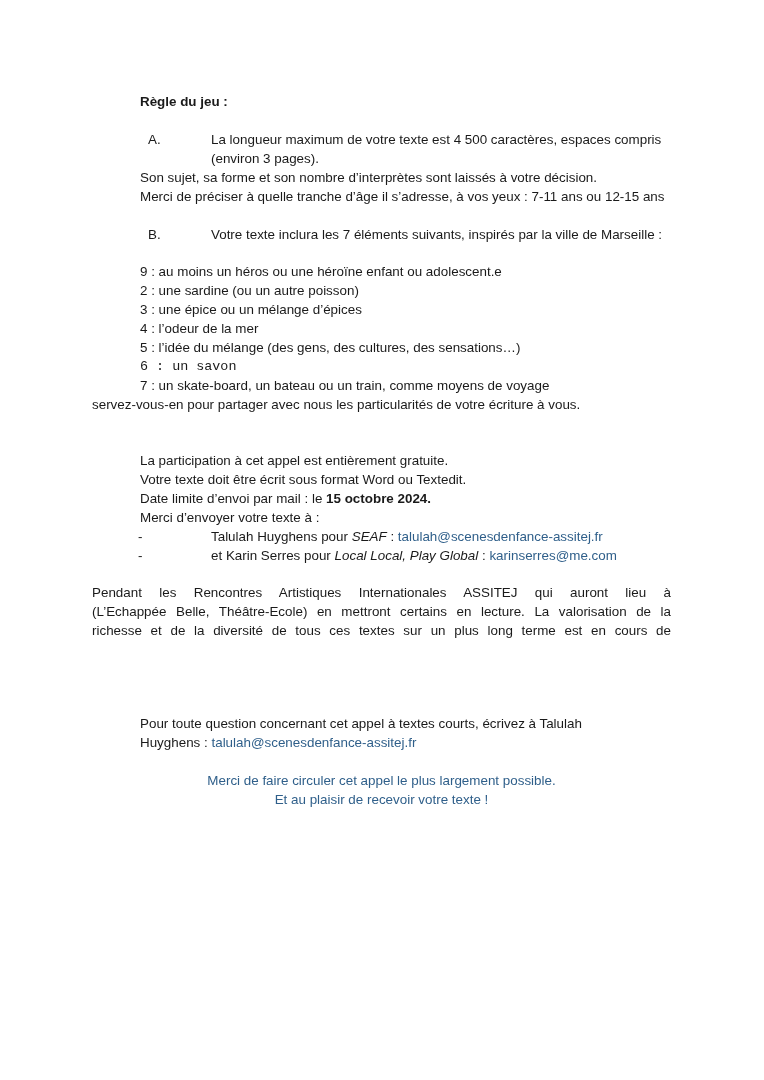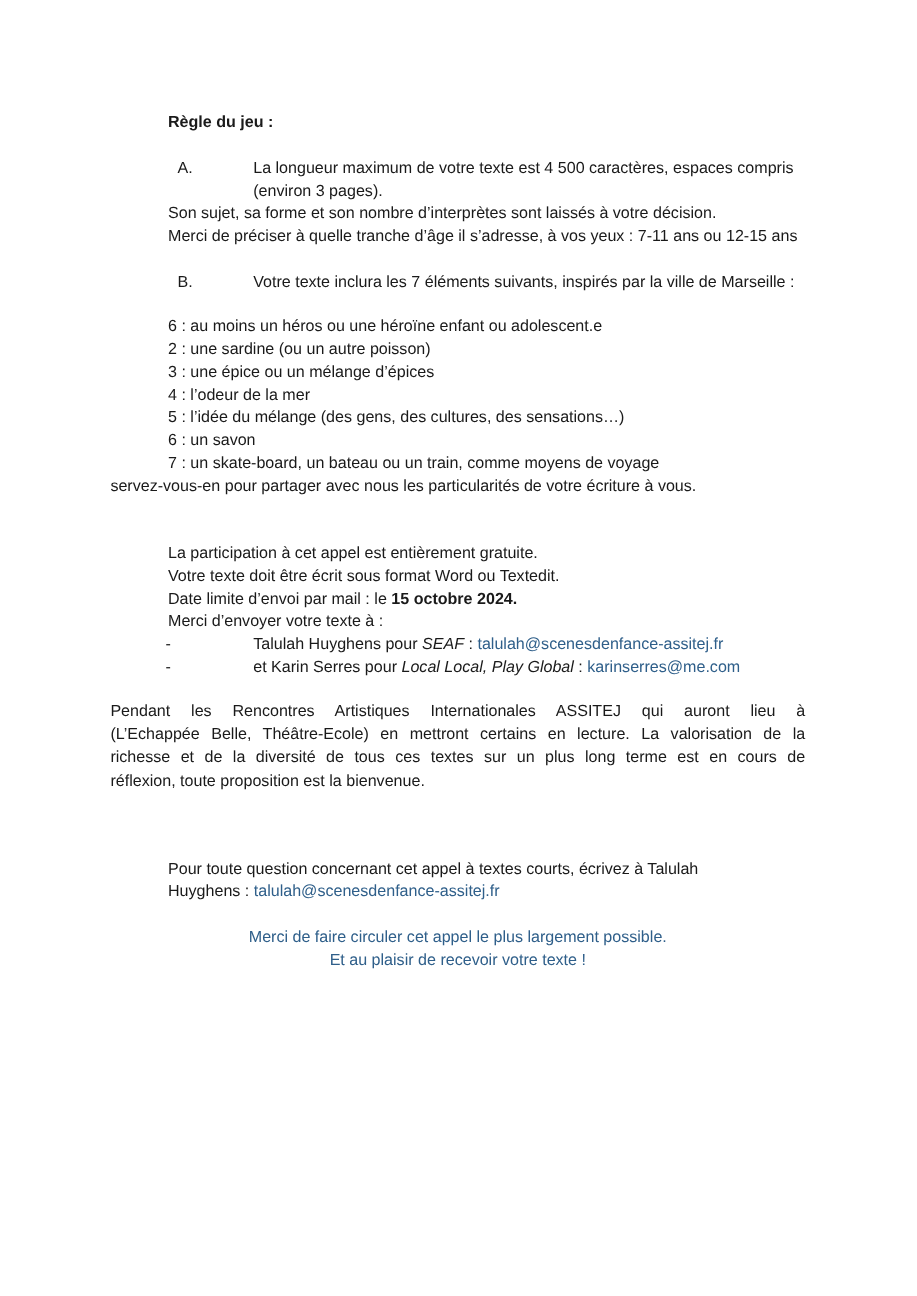--- a/index.html
+++ b/index.html
@@ -27,26 +27,26 @@
   <div class="marker" style="left:56px; top:130px;">A.</div>
   <div class="line" style="left:71px; top:130px;">La longueur maximum de votre texte est 4 500 caractères, espaces compris</div>
   <div class="line" style="left:71px; top:149px;">(environ 3 pages).</div>
   <div class="line" style="top:168px;">Son sujet, sa forme et son nombre d’interprètes sont laissés à votre décision.</div>
   <div class="line" style="top:187px;">Merci de préciser à quelle tranche d’âge il s’adresse, à vos yeux : 7-11 ans ou 12-15 ans</div>
 
   <div class="marker" style="left:56px; top:225px;">B.</div>
   <div class="line" style="left:71px; top:225px;">Votre texte inclura les 7 éléments suivants, inspirés par la ville de Marseille :</div>
 
   <div>
-    <div class="line" style="top:262px;">6 : au moins un héros ou une héroïne enfant ou adolescent.e</div>
+    <div class="line" style="top:262px;">9 : au moins un héros ou une héroïne enfant ou adolescent.e</div>
     <div class="line" style="top:281px;">2 : une sardine (ou un autre poisson)</div>
     <div class="line" style="top:300px;">3 : une épice ou un mélange d’épices</div>
     <div class="line" style="top:319px;">4 : l’odeur de la mer</div>
     <div class="line" style="top:338px;">5 : l’idée du mélange (des gens, des cultures, des sensations…)</div>
-    <div class="line" style="top:357px;">6 : un savon</div>
+    <div class="line" style="top:357px;font-family:Liberation Mono, monospace;">6 : un savon</div>
     <div class="line" style="top:376px;">7 : un skate-board, un bateau ou un train, comme moyens de voyage</div>
   </div>
 
   <div class="justify" style="top:395px;">
     <span class="row last">servez-vous-en pour partager avec nous les particularités de votre écriture à vous.</span>
   </div>
 
   <div class="line" style="top:451px;">La participation à cet appel est entièrement gratuite.</div>
   <div class="line" style="top:470px;">Votre texte doit être écrit sous format Word ou Textedit.</div>
   <div class="line" style="top:489px;"><span>Date limite d’envoi par mail : </span><span>le </span><span class="bold">15 octobre 2024.</span></div>
@@ -56,21 +56,20 @@
     <div class="marker" style="left:46px; top:527px;">-</div>
     <div class="line" style="left:71px; top:527px;"><span>Talulah Huyghens pour </span><span class="ital">SEAF</span><span> : </span><span class="link">talulah@scenesdenfance-assitej.fr</span></div>
     <div class="marker" style="left:46px; top:546px;">-</div>
     <div class="line" style="left:71px; top:546px;"><span>et Karin Serres pour </span><span class="ital">Local Local, Play Global</span><span> : </span><span class="link">karinserres@me.com</span></div>
   </div>
 
   <div class="justify" style="top:583px;">
     <span class="row">Pendant les Rencontres Artistiques Internationales ASSITEJ qui auront lieu à</span>
     <span class="row">(L’Echappée Belle, Théâtre-Ecole) en mettront certains en lecture. La valorisation de la</span>
     <span class="row">richesse et de la diversité de tous ces textes sur un plus long terme est en cours de</span>
-    <span class="row last">réflexion, toute proposition est la bienvenue.</span>
   </div>
 
   <div class="line" style="top:714px;">Pour toute question concernant cet appel à textes courts, écrivez à Talulah</div>
   <div class="line" style="top:733px;"><span>Huyghens : </span><span class="link">talulah@scenesdenfance-assitej.fr</span></div>
 
   <div class="center" style="top:771px;">Merci de faire circuler cet appel le plus largement possible.</div>
   <div class="center" style="top:790px;">Et au plaisir de recevoir votre texte !</div>
 
 </div>
 

